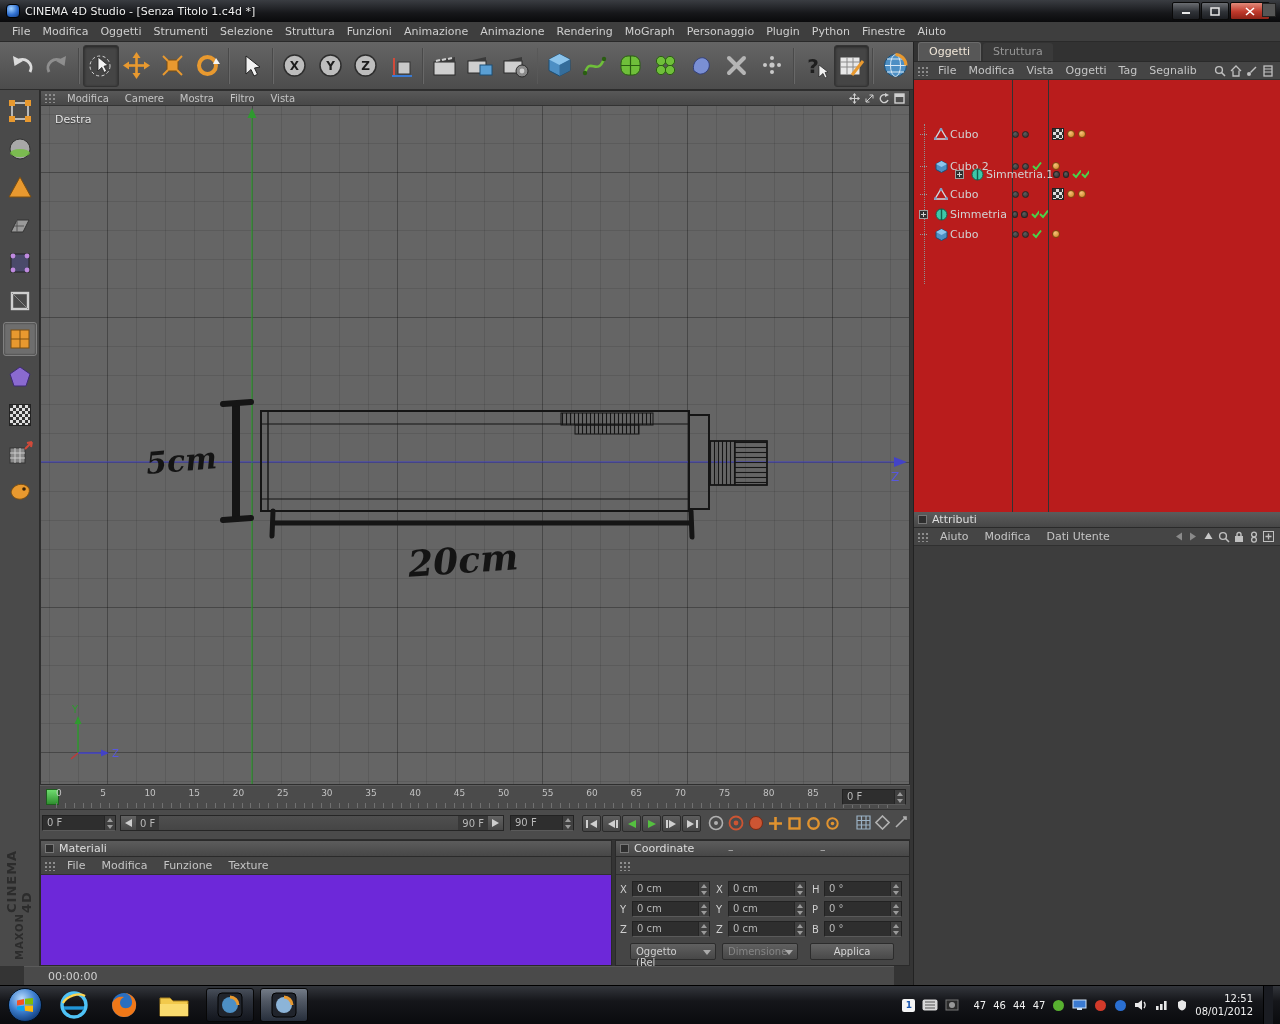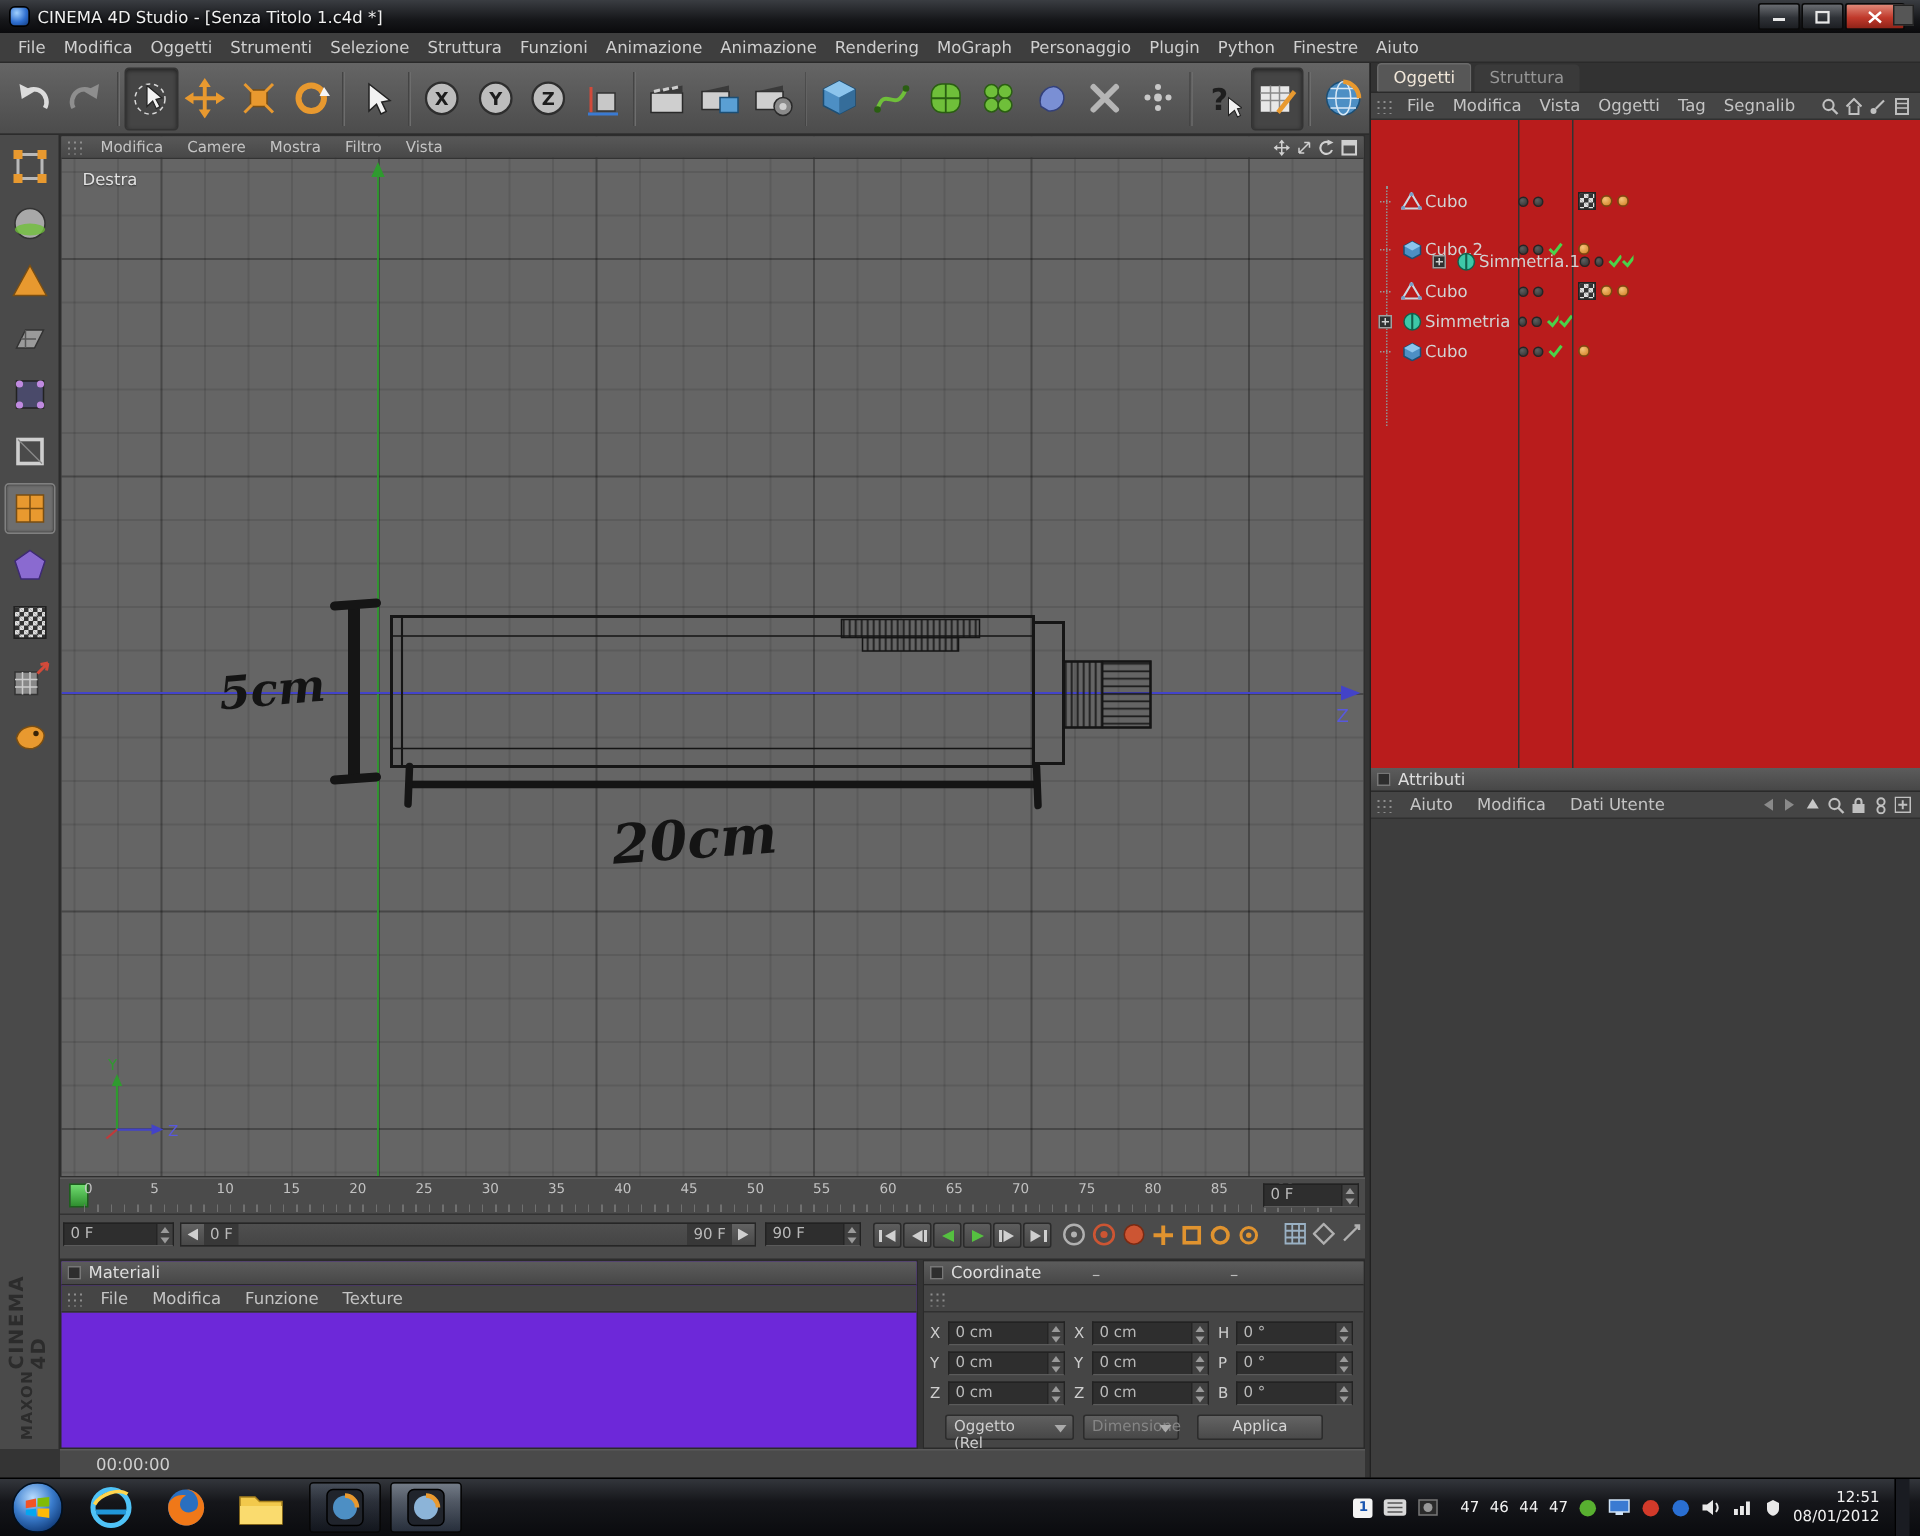--- a/index.html
+++ b/index.html
@@ -119,21 +119,21 @@
   .coord-cell .clabel { width:12px; color:#cfcfcf; font-size:10px; }
   .coord-cell .field { width:78px; }
   .dropdown { position:relative; height:17px; background:linear-gradient(#606060,#474747);
     border:1px solid #2c2c2c; border-radius:2px; font-size:10px; color:#cfcfcf; padding:2px 16px 0 5px; }
   .dropdown.disabled { color:#858585; }
   .dd-arrow { position:absolute; right:4px; top:6px; width:0; height:0;
     border-left:4px solid transparent; border-right:4px solid transparent; border-top:5px solid #aaa; }
   .pushbtn { height:17px; background:linear-gradient(#646464,#494949); border:1px solid #2c2c2c;
     border-radius:2px; font-size:10px; color:#d5d5d5; display:flex; align-items:center; justify-content:center; }
 
-  #statusbar { position:absolute; left:40px; top:966px; width:870px; height:19px; background:#4a4a4a;
+  #statusbar { position:absolute; left:24px; top:966px; width:870px; height:19px; background:#4a4a4a;
     border-top:1px solid #5a5a5a; display:flex; align-items:center; color:#cfcfcf; }
   #statusbar span { margin-left:24px; font-size:11px; }
 
   
   #rightpanel { position:absolute; left:913px; top:42px; width:367px; height:943px; background:#3d3d3d; border-left:1px solid #222; }
   #om-tabs { height:20px; background:#323232; display:flex; align-items:flex-end; padding-left:4px; border-bottom:1px solid #2a2a2a; }
   .tab { padding:2px 10px 3px; font-size:11px; border-radius:3px 3px 0 0; margin-right:2px; }
   .tab.active { background:#575757; color:#f0e6d8; border:1px solid #6a6a6a; border-bottom:none; }
   .tab.inactive { background:#3a3a3a; color:#969696; }
   #om-menu { height:18px; background:#454545; border-bottom:1px solid #303030; display:flex; align-items:center; }
@@ -821,21 +821,21 @@
         <span class="field"><span>0 °</span><span class="spin">
               <i class="sp-up"></i>
               <i class="sp-dn"></i>
             </span></span>
       </div>
     </div>
     <div class="coord-row" style="left:14px; top:102px; width:275px;">
       <div class="dropdown" style="width:86px;">
         <span>Oggetto (Rel</span><span class="dd-arrow"></span>
       </div>
-      <div class="dropdown disabled" style="width:64px; margin-left:6px;text-align:right;">
+      <div class="dropdown disabled" style="width:76px; margin-left:6px;text-align:right;">
         <span>Dimensione</span><span class="dd-arrow"></span>
       </div>
       <div class="pushbtn" style="width:84px; margin-left:12px;">
         <span>Applica</span>
       </div>
     </div>
   </div>
 
   <div id="statusbar">
     <span>00:00:00</span>

